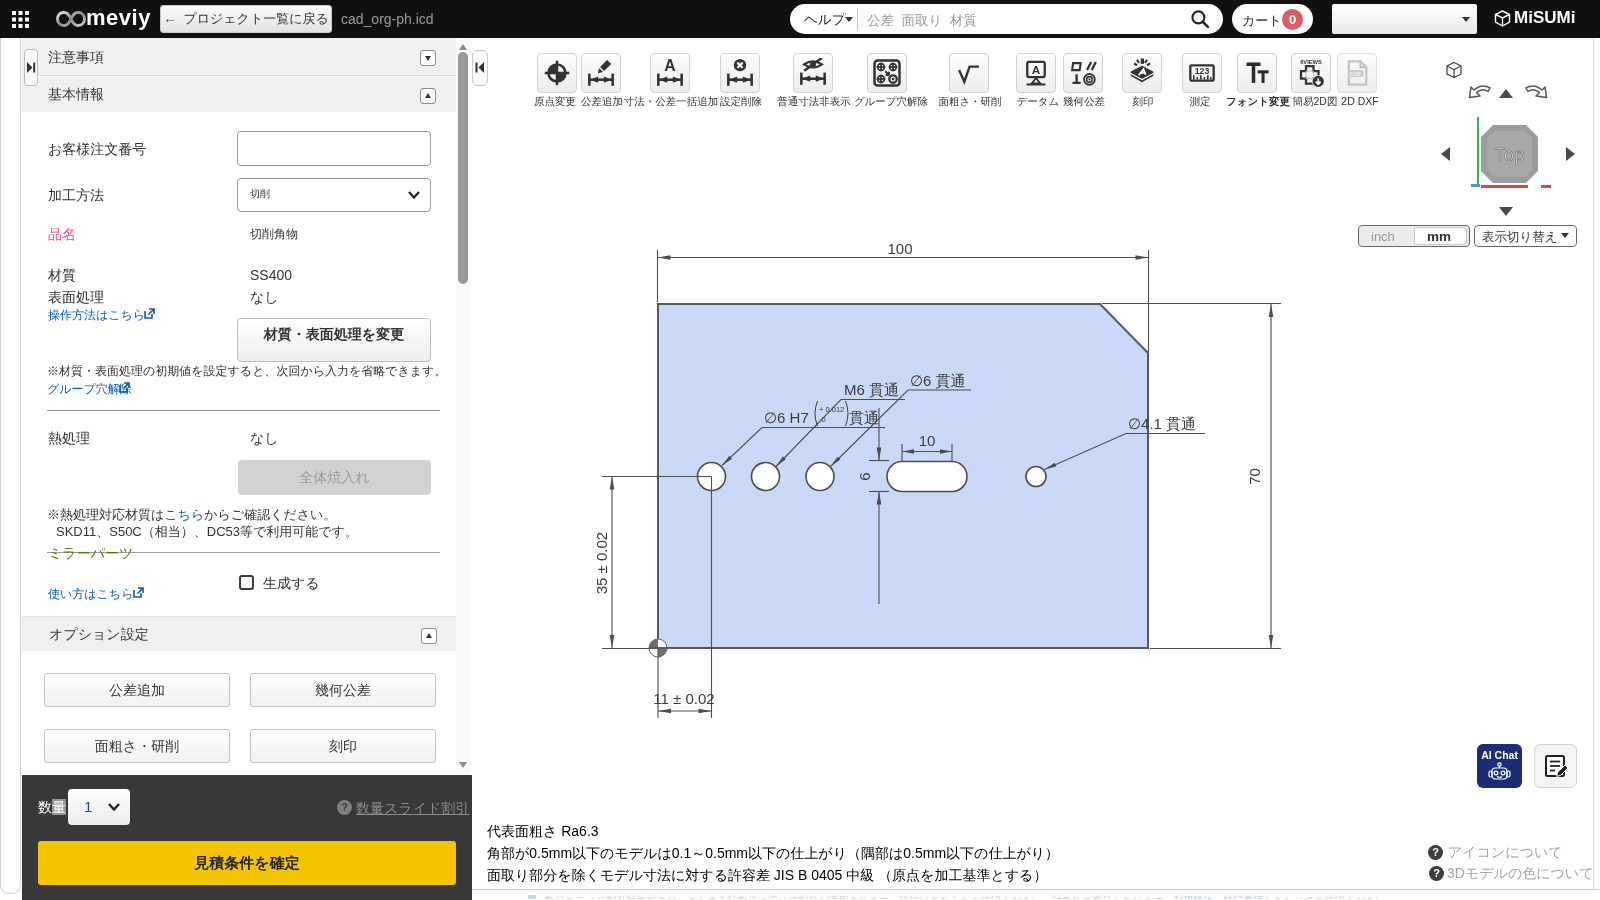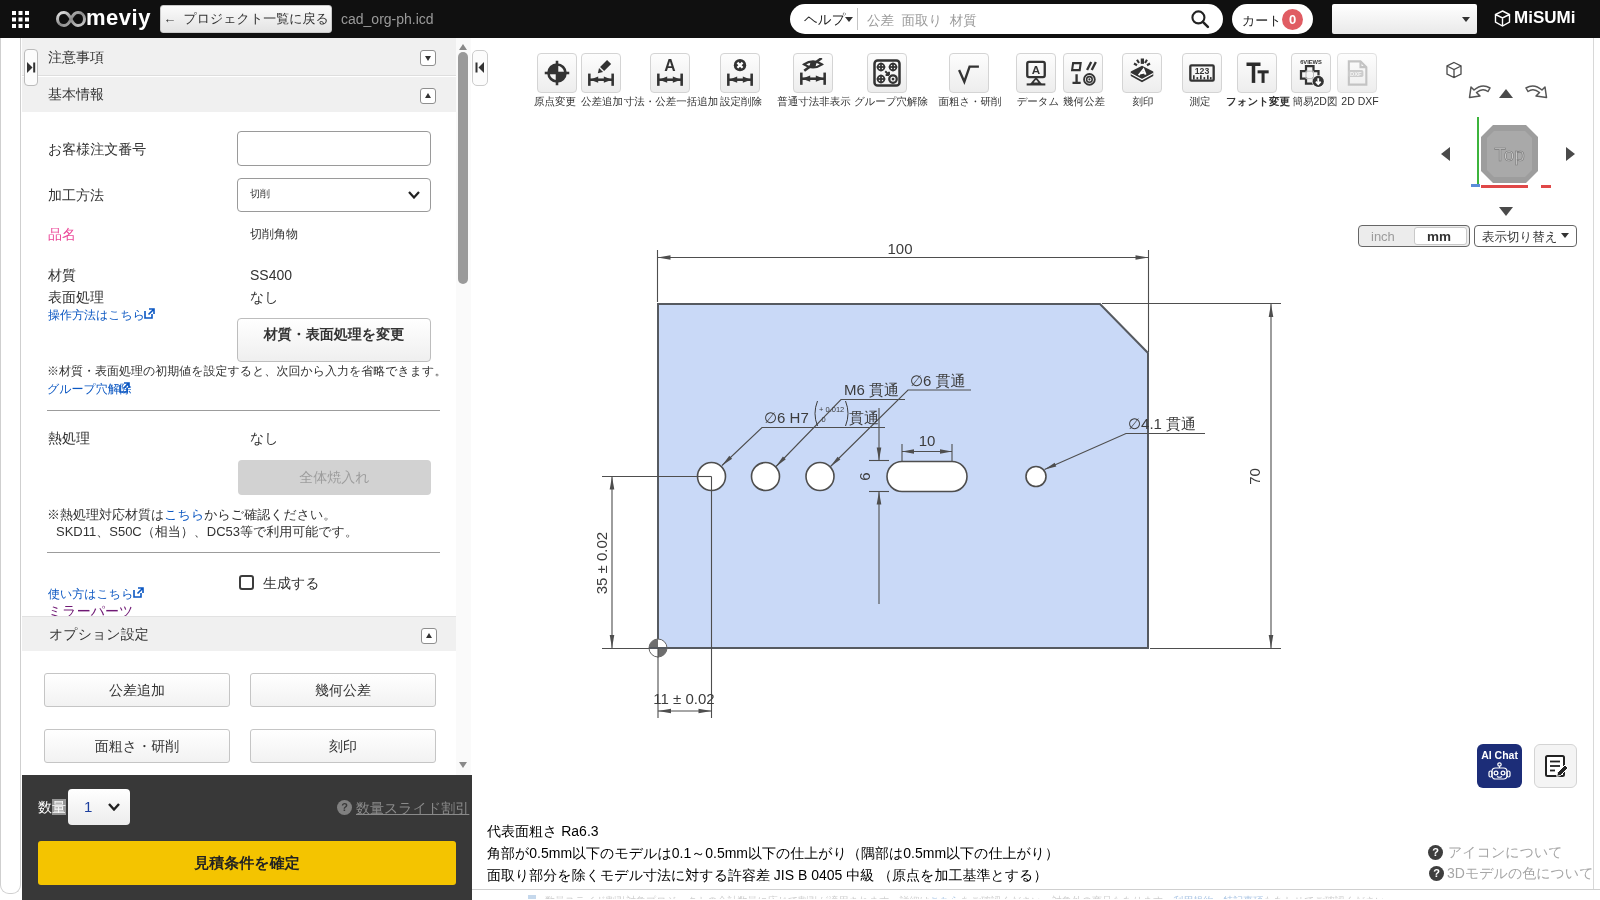--- a/index.html
+++ b/index.html
@@ -123,21 +123,21 @@
 <div class="abs" style="left:250px;top:430px;font-size:14px;color:#333;">なし</div>
 
 <div class="abs" style="left:238px;top:460px;width:193px;height:35px;background:#d2d2d2;border-radius:4px;font-size:14px;color:#9d9d9d;text-align:center;line-height:35px;">全体焼入れ</div>
 
 <div class="abs" style="left:47px;top:506px;font-size:13px;color:#333;">※熱処理対応材質は<span style="color:#0b57c2;">こちら</span>からご確認ください。</div>
 
 <div class="abs" style="left:56px;top:523px;font-size:13px;color:#333;">SKD11、S50C（相当）、DC53等で利用可能です。</div>
 
 <div class="abs" style="left:47px;top:552px;width:393px;height:1px;background:#9c9c9c;"></div>
 
-<div class="abs" style="left:48px;top:603px;font-size:14px;color:#701a75;">ミラーパーツ</div>
+<div class="abs" style="left:48px;top:545px;font-size:14px;color:#4d7c0f;">ミラーパーツ</div>
 
 <div class="abs" style="left:48px;top:586px;font-size:12px;color:#0b57c2;">使い方はこちら</div>
 <svg class="abs" style="left:133px;top:587px;" width="11" height="11" viewBox="0 0 11 11">
     <path d="M1 3 L1 10 L8 10 L8 6" fill="none" stroke="#0b57c2" stroke-width="1.6"></path>
     <path d="M5 1 L10 1 L10 6 M10 1 L4.5 6.5" fill="none" stroke="#0b57c2" stroke-width="1.6"></path>
   </svg>
 
 <div class="abs" style="left:239px;top:575px;width:15px;height:15px;background:#fff;border:2px solid #3c3c3c;border-radius:3px;"></div>
 <div class="abs" style="left:263px;top:575px;font-size:14px;color:#333;">生成する</div>
 

